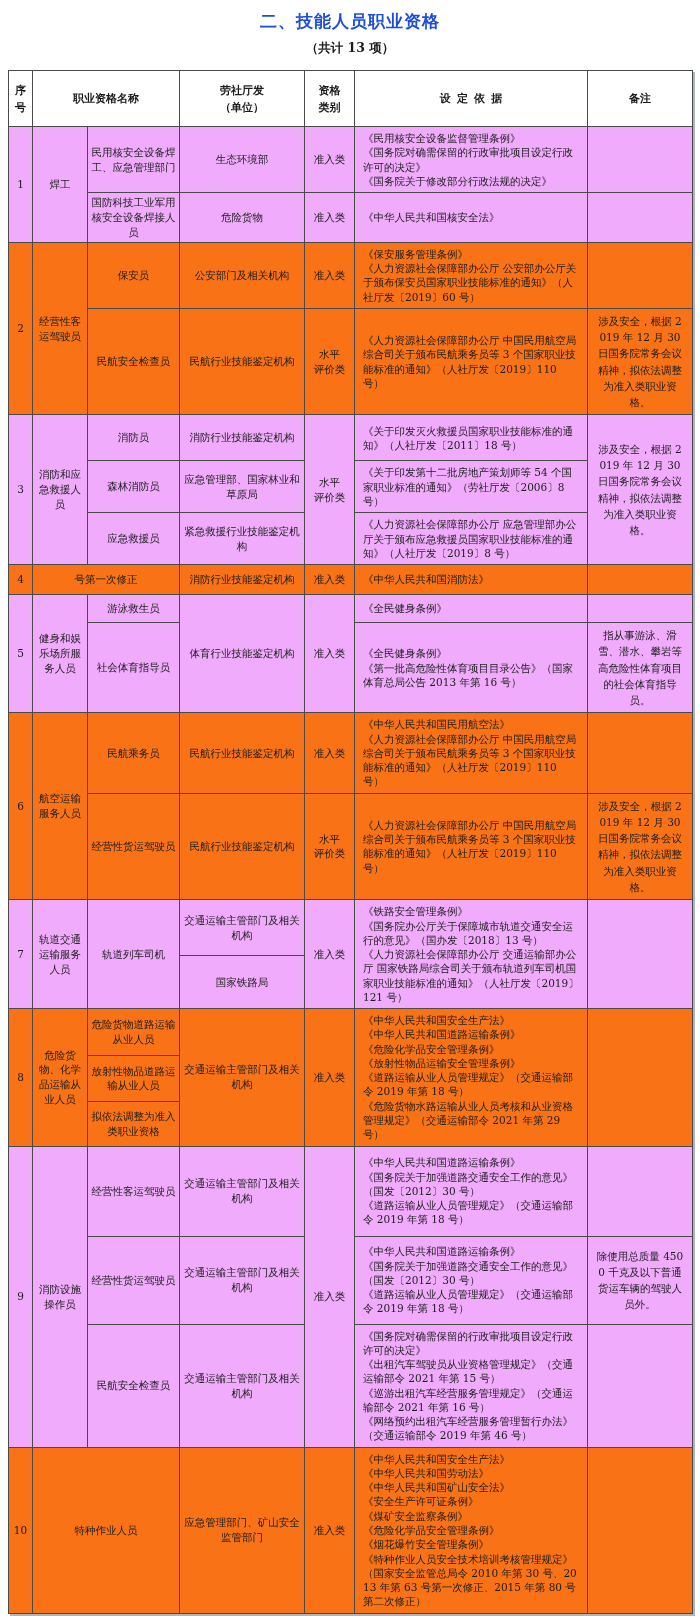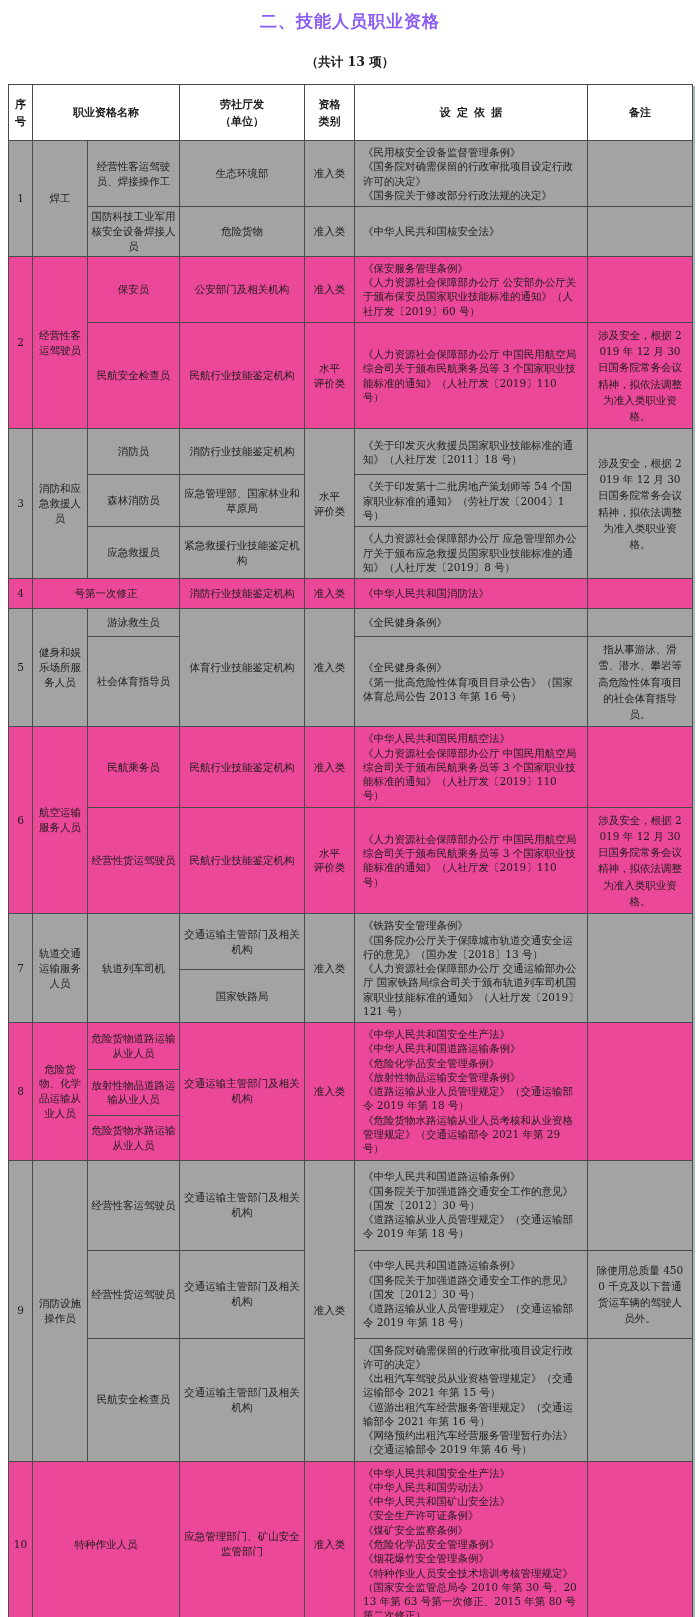--- a/index.html
+++ b/index.html
@@ -1,32 +1,32 @@
 <!DOCTYPE html>
 <html><head>
 <meta charset="utf-8">
 <style>
   html,body{margin:0;padding:0;background:#ffffff;}
   body{width:700px;height:1617px;overflow:hidden;color:#1c1c1c;
        font-family:"DejaVu Serif","Liberation Serif",serif;}
   .title{margin-top:10px;text-align:center;font-family:"Liberation Sans",sans-serif;
-         font-weight:bold;font-size:17px;color:#8b5cf6;letter-spacing:1px;}
-  .subtitle{margin-top:21px;text-align:center;font-weight:bold;font-size:12.5px;
+         font-weight:bold;font-size:17px;color:#1d4ed8;letter-spacing:1px;}
+  .subtitle{margin-top:7px;text-align:center;font-weight:bold;font-size:12.5px;
             font-family:"DejaVu Serif","Liberation Serif",serif;}
   table{border-collapse:collapse;table-layout:fixed;width:684px;margin:13px 0 0 8px;
         box-shadow:2px 2px 0 #a9b6bd;}
   th,td{border:1px solid #4a4a4a;white-space:pre-wrap;vertical-align:middle;
         text-align:center;padding:2px 3px;font-size:10.5px;line-height:1.42;
         word-break:break-all;}
   th{font-family:"Liberation Sans",sans-serif;font-weight:bold;font-size:11px;
      background:#ffffff;line-height:1.5;}
   .c-basis{text-align:left;padding:4px 8px;line-height:1.36;}
   .c-rmk{text-align:center;padding:4px 7px;line-height:1.55;}
-  tbody.blue td{background:#a3a3a3;}
-  tbody.white td{background:#ec4899;}
+  tbody.blue td{background:#f0abfc;}
+  tbody.white td{background:#f97316;}
 </style>
 </head>
 <body>
 
 <div class="title">二、技能人员职业资格</div>
 <div class="subtitle">（共计 13 项）</div>
 
 <table>
   <colgroup>
     <col style="width:24px">
@@ -48,21 +48,21 @@
 类别</th>
       <th>设  定  依  据</th>
       <th>备注</th>
     </tr>
   </thead>
 
   <tbody class="blue">
     <tr style="height:46px">
       <td rowspan="2">1</td>
       <td rowspan="2">焊工</td>
-      <td>经营性客运驾驶员、焊接操作工</td>
+      <td>民用核安全设备焊工、应急管理部门</td>
       <td>生态环境部</td>
       <td>准入类</td>
       <td class="c-basis">《民用核安全设备监督管理条例》
 《国务院对确需保留的行政审批项目设定行政许可的决定》
 《国务院关于修改部分行政法规的决定》</td>
       <td class="c-rmk"></td>
     </tr>
     <tr style="height:40px">
       <td>国防科技工业军用核安全设备焊接人员</td>
       <td>危险货物</td>
@@ -100,21 +100,21 @@
       <td>消防员</td>
       <td>消防行业技能鉴定机构</td>
       <td rowspan="3">水平
 评价类</td>
       <td class="c-basis">《关于印发灭火救援员国家职业技能标准的通知》（人社厅发〔2011〕18 号）</td>
       <td rowspan="3" class="c-rmk">涉及安全，根据 2019 年 12 月 30 日国务院常务会议精神，拟依法调整为准入类职业资格。</td>
     </tr>
     <tr style="height:42px">
       <td>森林消防员</td>
       <td>应急管理部、国家林业和草原局</td>
-      <td class="c-basis">《关于印发第十二批房地产策划师等 54 个国家职业标准的通知》（劳社厅发〔2004〕1 号）</td>
+      <td class="c-basis">《关于印发第十二批房地产策划师等 54 个国家职业标准的通知》（劳社厅发〔2006〕8 号）</td>
     </tr>
     <tr style="height:44px">
       <td>应急救援员</td>
       <td>紧急救援行业技能鉴定机构</td>
       <td class="c-basis">《人力资源社会保障部办公厅 应急管理部办公厅关于颁布应急救援员国家职业技能标准的通知》（人社厅发〔2019〕8 号）</td>
     </tr>
   </tbody>
 
   <tbody class="white">
     <tr style="height:30px">
@@ -195,21 +195,21 @@
 《危险化学品安全管理条例》
 《放射性物品运输安全管理条例》
 《道路运输从业人员管理规定》（交通运输部令 2019 年第 18 号）
 《危险货物水路运输从业人员考核和从业资格管理规定》（交通运输部令 2021 年第 29 号）</td>
       <td rowspan="3" class="c-rmk"></td>
     </tr>
     <tr style="height:40px">
       <td>放射性物品道路运输从业人员</td>
     </tr>
     <tr style="height:38px">
-      <td>危险货物水路运输从业人员</td>
+      <td>拟依法调整为准入类职业资格</td>
     </tr>
   </tbody>
 
   <tbody class="blue">
     <tr style="height:90px">
       <td rowspan="3">9</td>
       <td rowspan="3">消防设施操作员</td>
       <td>经营性客运驾驶员</td>
       <td>交通运输主管部门及相关机构</td>
       <td rowspan="3">准入类</td>

